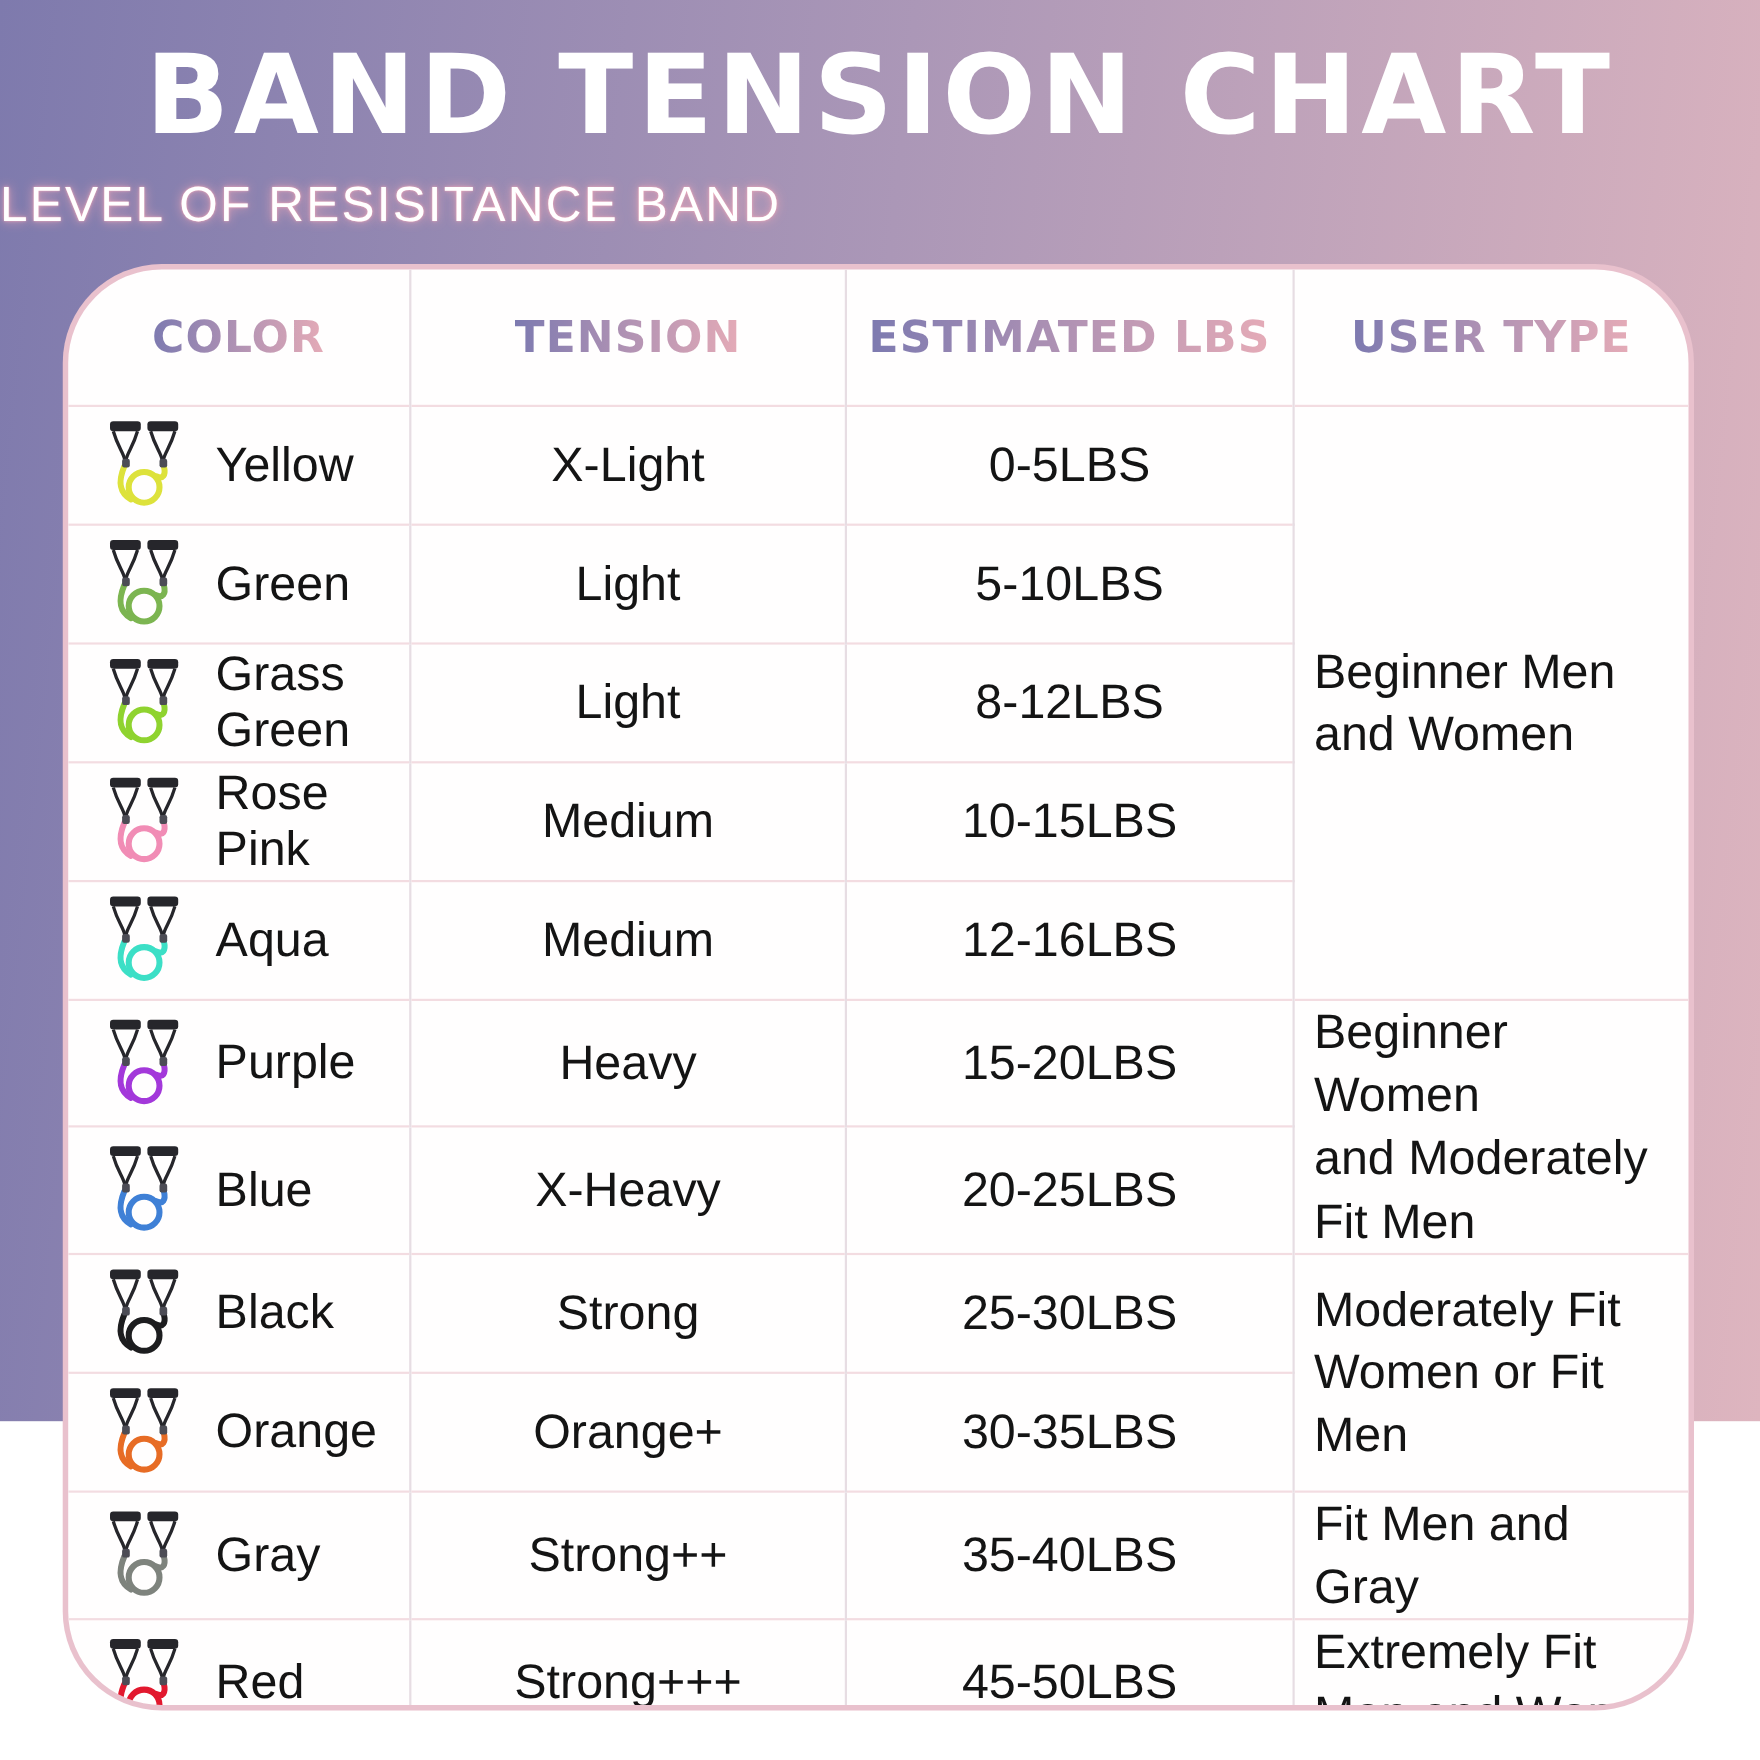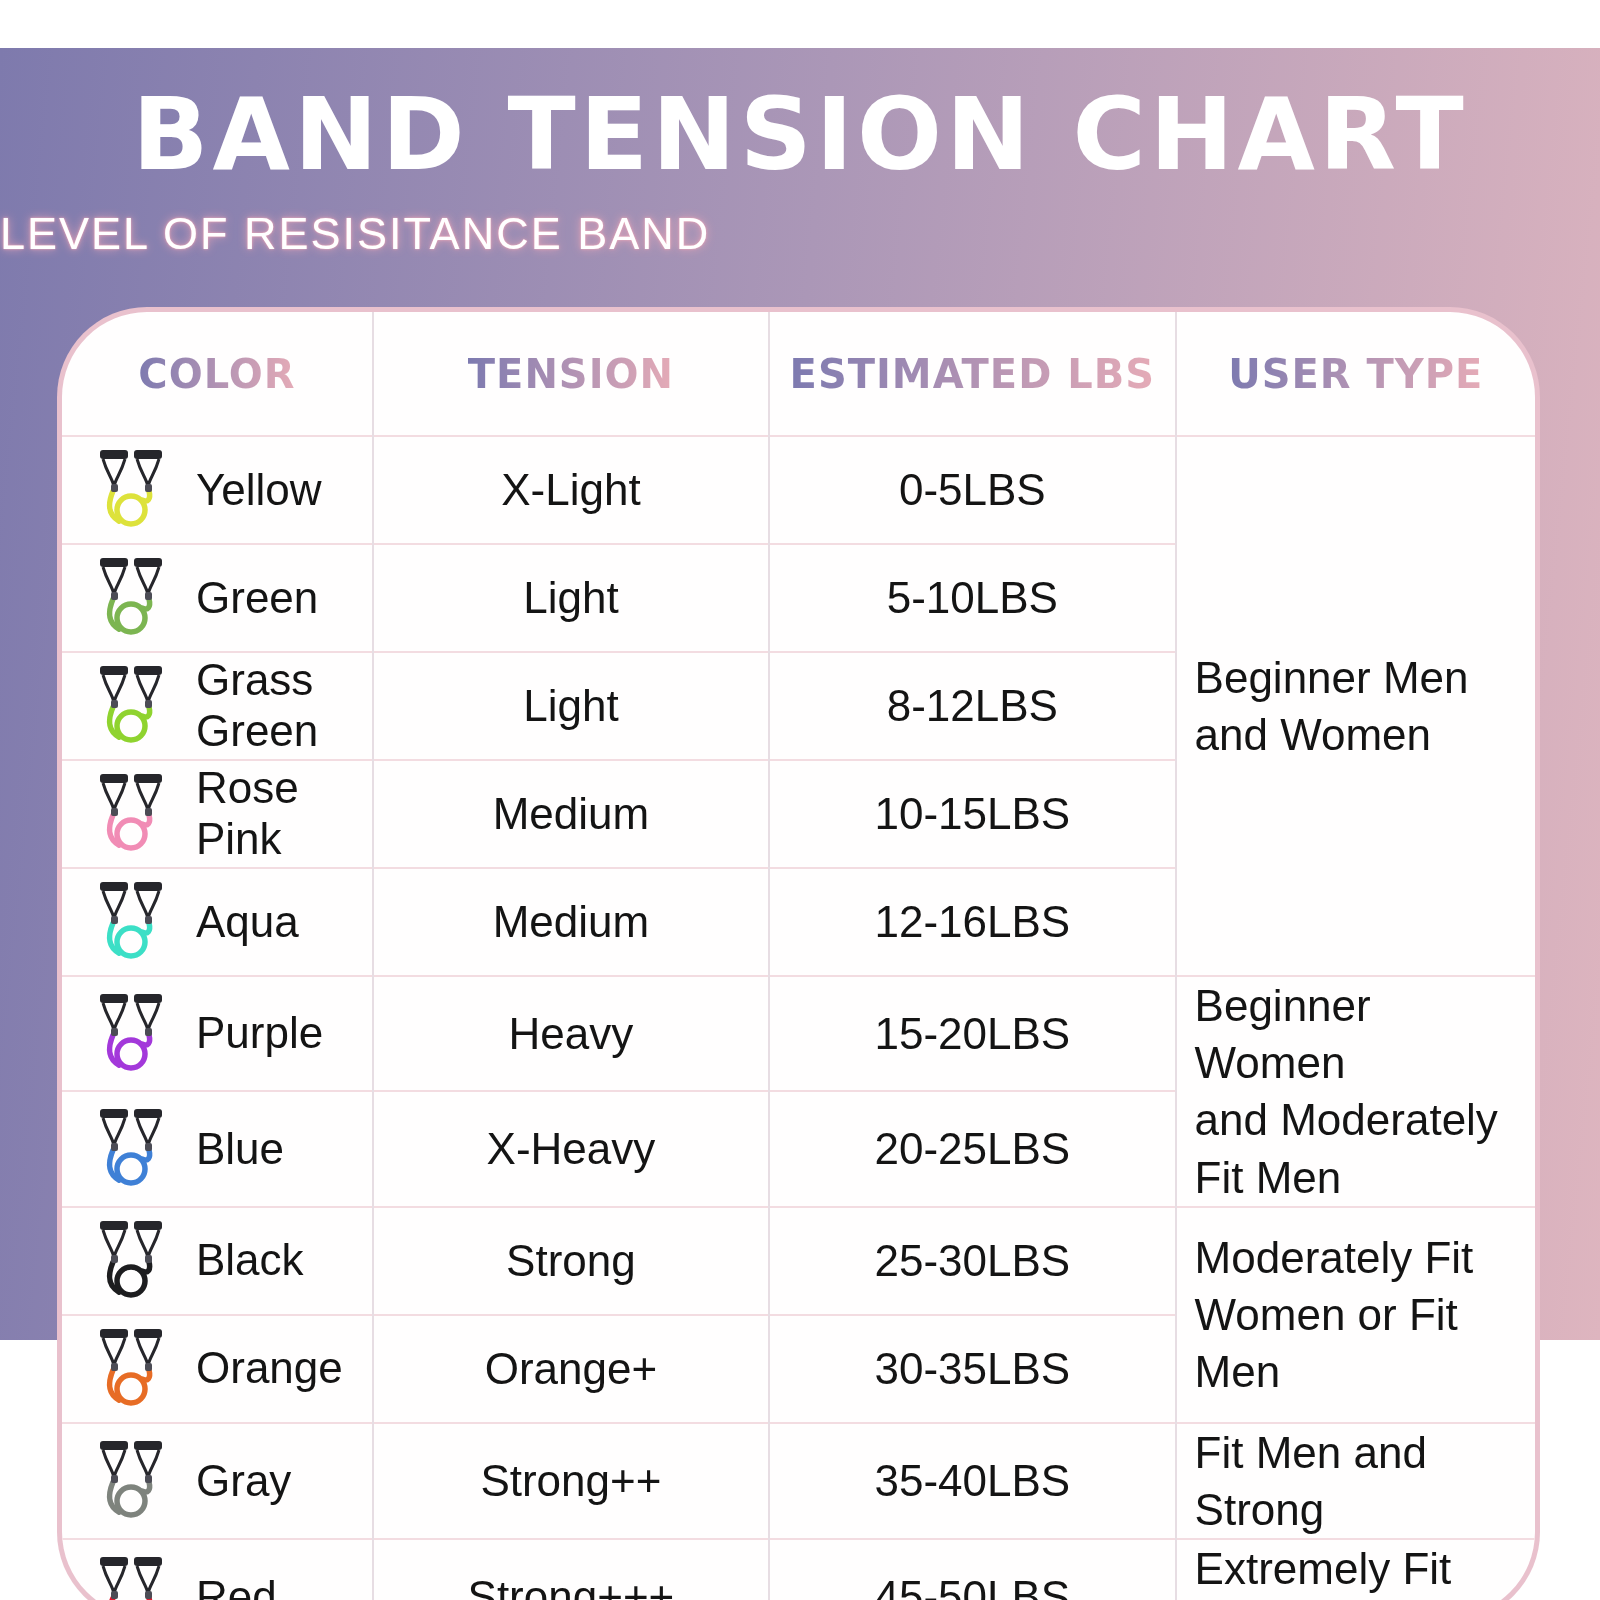--- a/index.html
+++ b/index.html
@@ -5,21 +5,20 @@
   html, body {
     margin: 0; padding: 0;
     width: 1600px; height: 1600px;
     overflow: hidden;
     font-family: "Liberation Sans", sans-serif;
   }
   .page {
     position: relative;
     width: 1600px; height: 1292px;
     background: linear-gradient(96deg, #7e7aad 0%, #ab97b7 48%, #deb5bf 100%);
-    margin-top: 48px;
   }
   .title {
     position: absolute; top: 28px; left: 0;
     width: 1600px; text-align: center;
     font-family: "DejaVu Sans", sans-serif;
     font-weight: 800;
     font-size: 100px;
     letter-spacing: 4px;
     color: #ffffff;
     white-space: nowrap;
@@ -27,21 +26,21 @@
   .subtitle {
     position: absolute; top: 160px; left: 0;
     width: 1600px; text-align: left;
     font-size: 45px;
     letter-spacing: 2px;
     color: #ffffff;
     text-shadow: 0 0 10px rgba(238,168,185,0.95), 0 0 3px rgba(238,168,185,0.9), 0 0 1px rgba(238,168,185,0.9);
     white-space: nowrap;
   }
   .card {
-    position: absolute; left: 57px; top: 259px;
+    position: absolute; left: 57px; top: 240px;
     width: 1483px; height: 1315px;
     box-sizing: border-box;
     background: #fffefe;
     border: 5px solid rgba(227,178,192,0.8);
     border-radius: 90px;
     overflow: hidden;
   }
   table.tension {
     width: 100%; height: 100%;
     border-collapse: collapse;
@@ -430,21 +429,21 @@
                 <g fill="#4c4c55">
                     <rect x="29" y="37" width="7" height="8" rx="2"></rect>
                     <rect x="63" y="37" width="7" height="8" rx="2"></rect>
                   </g>
               </svg>
               <span class="color-label">Gray</span>
             </div>
           </td>
           <td class="bl center">Strong++</td>
           <td class="bl center">35-40LBS</td>
-          <td class="bl user-td" rowspan="1">Fit Men and Strong</td>
+          <td class="bl user-td" rowspan="1">Fit Men and Gray</td>
         </tr>
 
         <tr>
           <td>
             <div class="color-wrap">
               <svg class="band-icon" viewBox="0 0 100 86">
                 <g class="tube">
                   <circle cx="49" cy="63" r="14" stroke="#e2182e"></circle>
                   <path d="M67,44 C69,52 66,56 60,53" stroke="#e2182e"></path>
                   <path d="M31,44 C26,56 25,67 37,74" stroke="#e2182e"></path>

